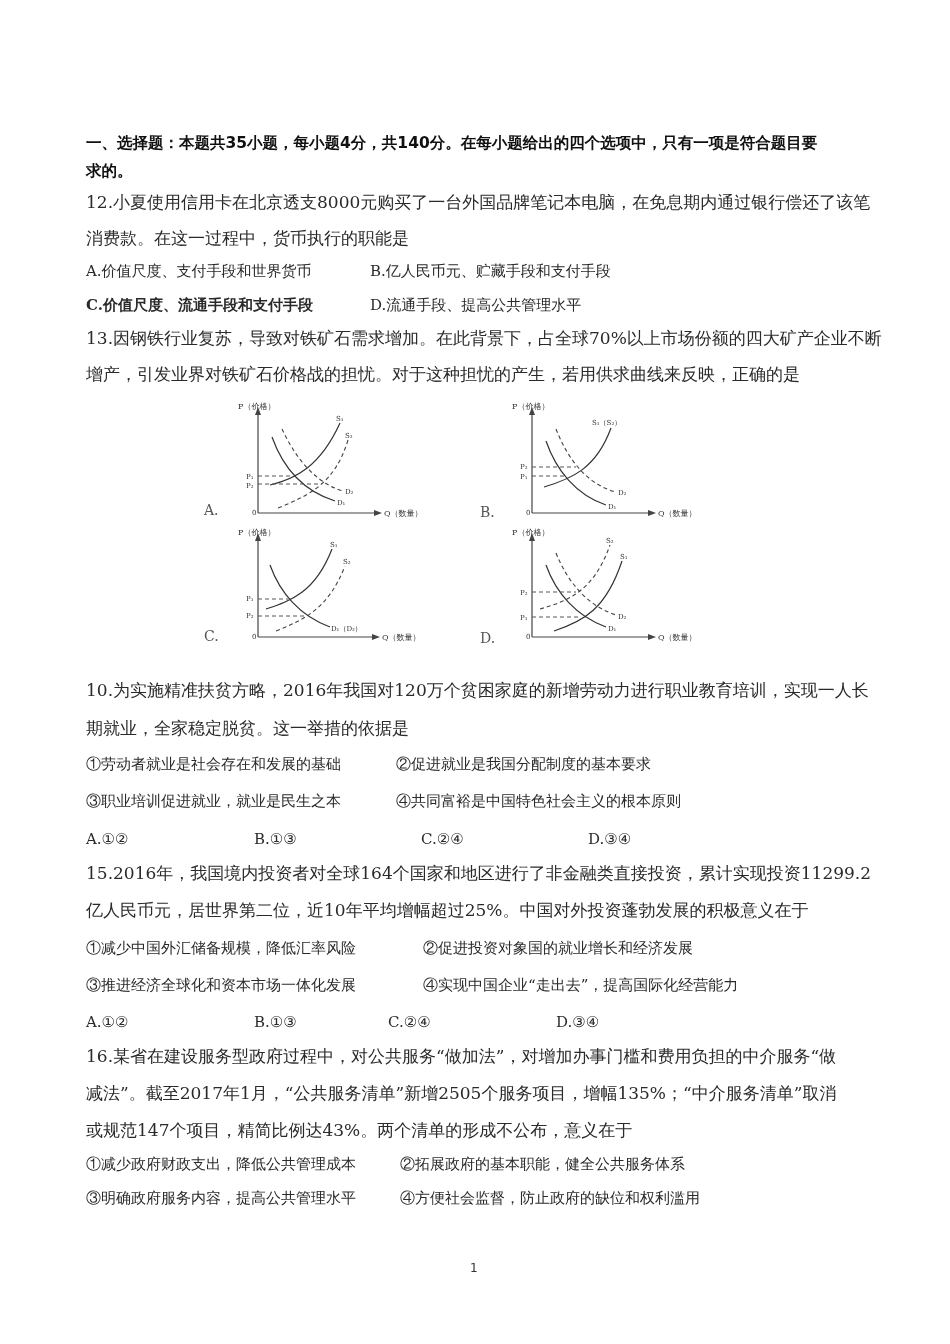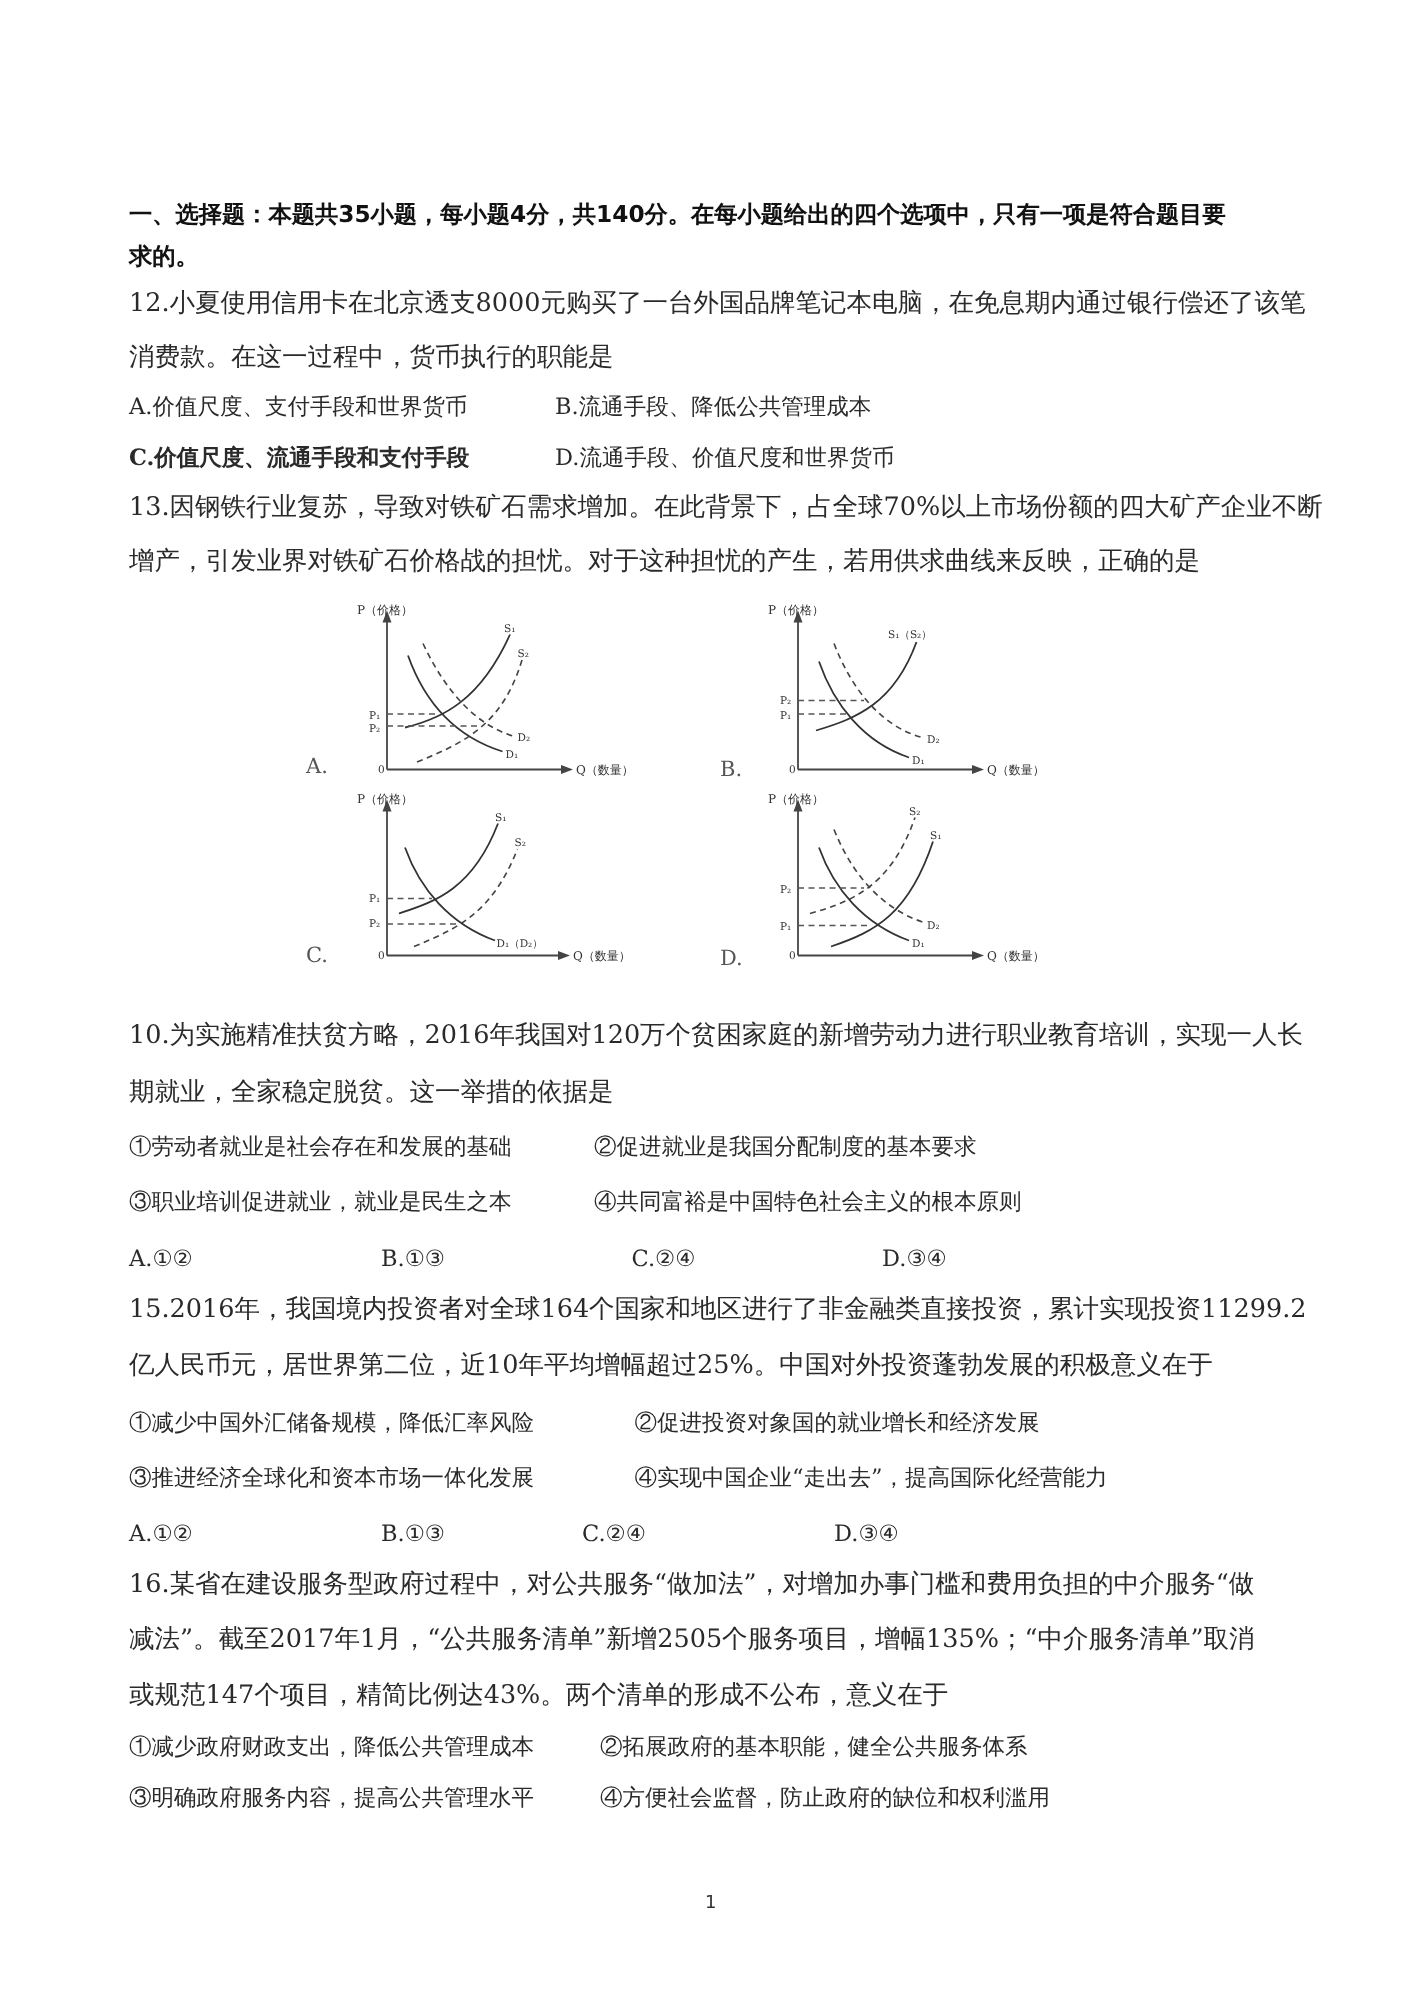--- a/index.html
+++ b/index.html
@@ -18,23 +18,23 @@
 
 <div class="page">
 
   <div class="line bold" style="top:120px;">一、选择题：本题共35小题，每小题4分，共140分。在每小题给出的四个选项中，只有一项是符合题目要</div>
   <div class="line bold" style="top:148px;">求的。</div>
 
   <div>
     <div class="line" style="top:179px;">12.小夏使用信用卡在北京透支8000元购买了一台外国品牌笔记本电脑，在免息期内通过银行偿还了该笔</div>
     <div class="line" style="top:215px;">消费款。在这一过程中，货币执行的职能是</div>
     <div class="opt" style="left:86px; top:248px;">A.价值尺度、支付手段和世界货币</div>
-    <div class="opt" style="left:370px; top:248px;">B.流通手段、降低公共管理成本</div>
+    <div class="opt" style="left:370px; top:248px;">B.亿人民币元、贮藏手段和支付手段</div>
     <div class="opt" style="left:86px; top:282px;font-weight:bold;">C.价值尺度、流通手段和支付手段</div>
-    <div class="opt" style="left:370px; top:282px;">D.流通手段、价值尺度和世界货币</div>
+    <div class="opt" style="left:370px; top:282px;">D.流通手段、提高公共管理水平</div>
   </div>
 
   <div>
     <div class="line" style="top:315px;">13.因钢铁行业复苏，导致对铁矿石需求增加。在此背景下，占全球70%以上市场份额的四大矿产企业不断</div>
     <div class="line" style="top:351px;">增产，引发业界对铁矿石价格战的担忧。对于这种担忧的产生，若用供求曲线来反映，正确的是</div>
 
     <div class="graph" style="left:200px; top:382px; width:220px; height:128px;">
       <svg viewBox="0 0 220 128" xmlns="http://www.w3.org/2000/svg" font-family="DejaVu Serif, serif" fill="#333">
         <line x1="58" y1="118" x2="58" y2="16" stroke="#444" stroke-width="1.2"></line>
         <polygon points="58,12 55,20 61,20" fill="#444"></polygon>

